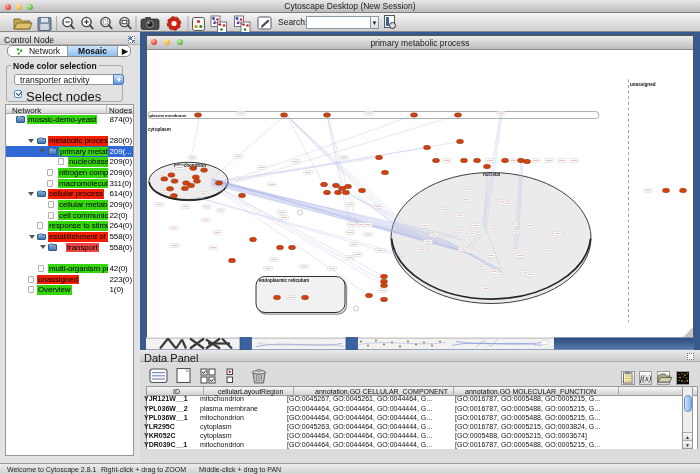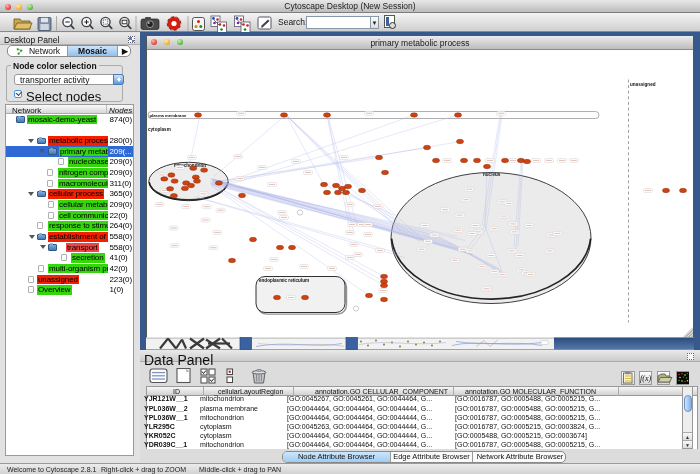--- a/index.html
+++ b/index.html
@@ -70,40 +70,40 @@
   border:1.3px solid #4a90d9; border-radius:2px; }
 #chk:after { content:""; position:absolute; left:1px; top:0.5px; width:4px; height:2.5px;
   border-left:1.5px solid #223a66; border-bottom:1.5px solid #223a66; transform:rotate(-50deg); }
 #chklbl { position:absolute; left:26px; top:56.5px; font-size:13px; color:#111; }
 
 #tlist { position:absolute; left:5px; top:72px; width:129px; height:352px;
   background:#fff; border:1px solid #9a9a9a; }
 #thead { position:absolute; left:0; top:0; width:100%; height:9px;
   background:linear-gradient(#fbfbfb,#d6d6d6); border-bottom:1px solid #aaa; font-size:8px; color:#111; }
 #thead .h1 { position:absolute; left:6px; top:0.5px; }
-#thead .h2 { position:absolute; left:103px; top:0.5px;font-style:italic; }
+#thead .h2 { position:absolute; left:103px; top:0.5px; }
 #thead .dv { position:absolute; left:100px; top:0; width:1px; height:100%; background:#bbb; }
 
 .trow { position:absolute; left:0; width:100%; }
 .tarrow { position:absolute; top:3.2px; width:0; height:0;
   border-left:3.2px solid transparent; border-right:3.2px solid transparent; border-top:4px solid #555; }
 .tfolder { position:absolute; top:2.2px; width:9px; height:6.5px;
   background:linear-gradient(#7fa8d8,#4a7ab0); border-radius:1px; border:0.5px solid #2e5a8a; }
 .tfolder:before { content:""; position:absolute; left:0.5px; top:-1.8px; width:3.5px; height:1.8px;
   background:#7fa8d8; border-radius:1px 1px 0 0; }
 .tlbl { position:absolute; top:0.6px; font-size:8px; letter-spacing:-0.1px; color:#000; line-height:9.4px;
   white-space:nowrap; overflow:hidden; padding:0 1px; }
 .tfile { position:absolute; top:1.6px; width:5.5px; height:7px; background:#fdfdfd; border:0.8px solid #b0b0b0; border-radius:1px; }
 .tnum { position:absolute; left:103.5px; top:0.6px; font-size:8px; letter-spacing:-0.1px; line-height:9.4px; }
 
 
 #dp { left:140px; top:350px; width:560px; height:113px; background:#dcdcdc; }
 #dphead { position:absolute; left:0; top:0; width:100%; height:12px;
   background:linear-gradient(#eaeaea,#cccccc); border-bottom:1px solid #aaa; }
-#dphead .t { position:absolute; left:4px; top:1.5px; font-size:14px; color:#111; }
+#dphead .t { position:absolute; left:4px; top:1.5px; font-size:11px; color:#111; }
 #dpfloat { position:absolute; right:6px; top:3px; width:7px; height:7px; border:1px dotted #667; background:#f8f8f8; }
 .rbtn { position:absolute; top:21px; width:13.5px; height:13.5px;
   background:linear-gradient(#fefefe,#d8d8d8); border:1px solid #999; }
 
 #dtable { position:absolute; left:6px; top:36px; width:552px; height:63px; background:#fff;
   border:1px solid #999; border-bottom:none; }
 #dthead { position:absolute; left:0; top:0; width:100%; height:8.5px;
   background:linear-gradient(#f6f6f6,#d2d2d2); border-bottom:1px solid #999; font-size:7px; color:#111; }
 #dthead span { position:absolute; top:0.5px; }
 #dthead .dv { position:absolute; top:0; width:1px; height:8.5px; background:#aaa; }
@@ -555,21 +555,21 @@
 <path d="M213 7 C240 2 270 9 300 5" stroke="#99aadd" stroke-width="0.5" fill="none"></path>
 <rect x="395" y="3" width="7" height="4" rx="1" fill="#fff" stroke="#bbb" stroke-width="0.5"></rect>
 <rect x="94" y="0" width="11.5" height="12" fill="#3a62a0" stroke="#28497c" stroke-width="0.7"></rect>
 <rect x="200" y="0" width="11.5" height="12" fill="#3a62a0" stroke="#28497c" stroke-width="0.7"></rect>
 <rect x="408" y="0" width="140" height="12" fill="url(#mdig)"></rect>
       </svg>
   </div>
 
   <div id="cp" class="abs">
     <div id="cphead">
-        <div class="t">Desktop Panel</div>
+        <div class="t">Control Node</div>
         <div id="cpfloat">
           <i></i>
           <b></b>
         </div>
       </div>
     <div id="tabs">
       <div class="seg" id="seg-net"><svg id="netic" viewBox="0 0 8 8">
             <circle cx="2" cy="1.5" r="1.3" fill="#2aa02a"></circle>
             <circle cx="6" cy="3" r="1.3" fill="#2aa02a"></circle>
             <circle cx="3" cy="6.5" r="1.3" fill="#2aa02a"></circle>
@@ -624,21 +624,21 @@
           </div>
 <div class="trow" style="top:73.2px;height:10.65px;">
             <span class="tfile" style="left:41px"></span>
             <span class="tlbl" style="left:52px;background:#35d60c;max-width:50px">macromolecule</span>
             <span class="tnum" style="color:#000">311(0)</span>
           </div>
 <div class="trow" style="top:83.8px;height:10.65px;">
             <span class="tarrow" style="left:22px"></span>
             <span class="tfolder" style="left:31px"></span>
             <span class="tlbl" style="left:42px;background:#f32000;max-width:60px">cellular process</span>
-            <span class="tnum" style="color:#000">365(0)</span>
+            <span class="tnum" style="color:#000">614(0)</span>
           </div>
 <div class="trow" style="top:94.5px;height:10.65px;">
             <span class="tfile" style="left:42px"></span>
             <span class="tlbl" style="left:52px;background:#35d60c;max-width:50px">cellular metabol</span>
             <span class="tnum" style="color:#000">209(0)</span>
           </div>
 <div class="trow" style="top:105.2px;height:10.65px;">
             <span class="tfile" style="left:42px"></span>
             <span class="tlbl" style="left:52px;background:#35d60c;max-width:50px">cell communicati</span>
             <span class="tnum" style="color:#000">22(0)</span>
@@ -652,25 +652,20 @@
             <span class="tarrow" style="left:23px"></span>
             <span class="tfolder" style="left:31px"></span>
             <span class="tlbl" style="left:42px;background:#f32000;max-width:60px">establishment of loc</span>
             <span class="tnum" style="color:#000">558(0)</span>
           </div>
 <div class="trow" style="top:137.1px;height:10.65px;">
             <span class="tarrow" style="left:34px"></span>
             <span class="tfolder" style="left:42px"></span>
             <span class="tlbl" style="left:60px;background:#ef4444;max-width:49px">transport</span>
             <span class="tnum" style="color:#000">558(0)</span>
-          </div>
-<div class="trow" style="top:147.8px;height:10.65px;">
-            <span class="tfile" style="left:55px"></span>
-            <span class="tlbl" style="left:65px;background:#35d60c;max-width:37px">secretion</span>
-            <span class="tnum" style="color:#000">41(0)</span>
           </div>
 <div class="trow" style="top:158.4px;height:10.65px;">
             <span class="tfile" style="left:32px"></span>
             <span class="tlbl" style="left:42px;background:#35d60c;max-width:60px">multi-organism proc</span>
             <span class="tnum" style="color:#000">42(0)</span>
           </div>
 <div class="trow" style="top:169.1px;height:10.65px;">
             <span class="tfile" style="left:22px"></span>
             <span class="tlbl" style="left:31px;background:#f32000;max-width:71px">unassigned</span>
             <span class="tnum" style="color:#000">223(0)</span>
@@ -793,25 +788,20 @@
 <span class="dc" style="left:287px">[GO:0044464, GO:0044464, GO:0044444, G...</span>
 <span class="dc" style="left:455px">[GO:0016787, GO:0005488, GO:0005215, G...</span>
           </div>
       </div>
     </div>
     <div id="vsb">
       <div class="thumb"></div>
       <div class="ar" style="bottom:8.5px">▲</div>
       <div class="ar" style="bottom:0">▼</div>
     </div>
-    <div id="dtabs">
-      <div class="seg" style="left:0;width:108px;background:linear-gradient(#cde6fb,#9ecdf3);border-right:1px solid #999">Node Attribute Browser</div>
-      <div class="seg" style="left:108px;width:82px;border-right:1px solid #999">Edge Attribute Browser</div>
-      <div class="seg" style="left:190px;width:94px">Network Attribute Browser</div>
-    </div>
   </div>
 
   <div id="status" class="abs">
     <span style="left:7px">Welcome to Cytoscape 2.8.1</span>
     <span style="left:101px">Right-click + drag to ZOOM</span>
     <span style="left:199px">Middle-click + drag to PAN</span>
   </div>
 
 </div>
 

